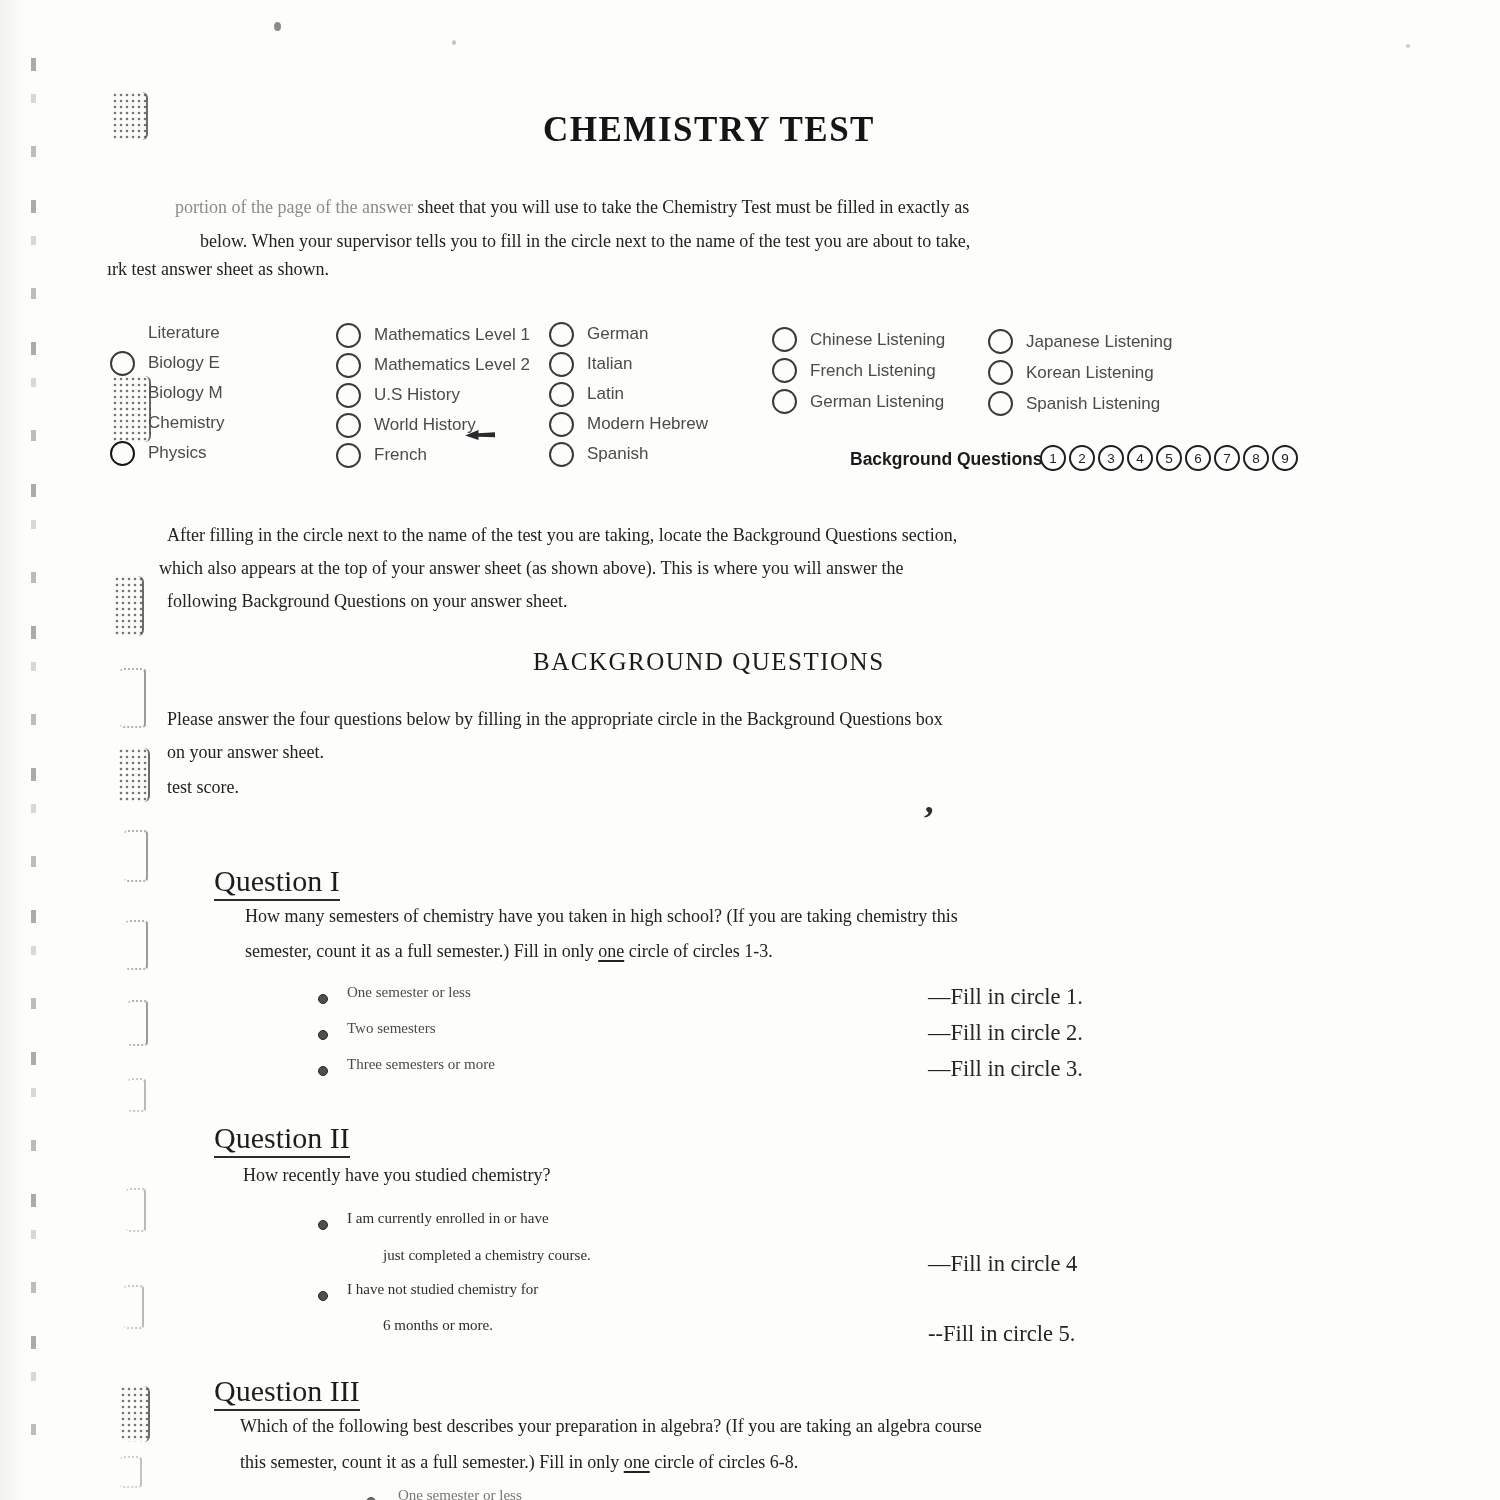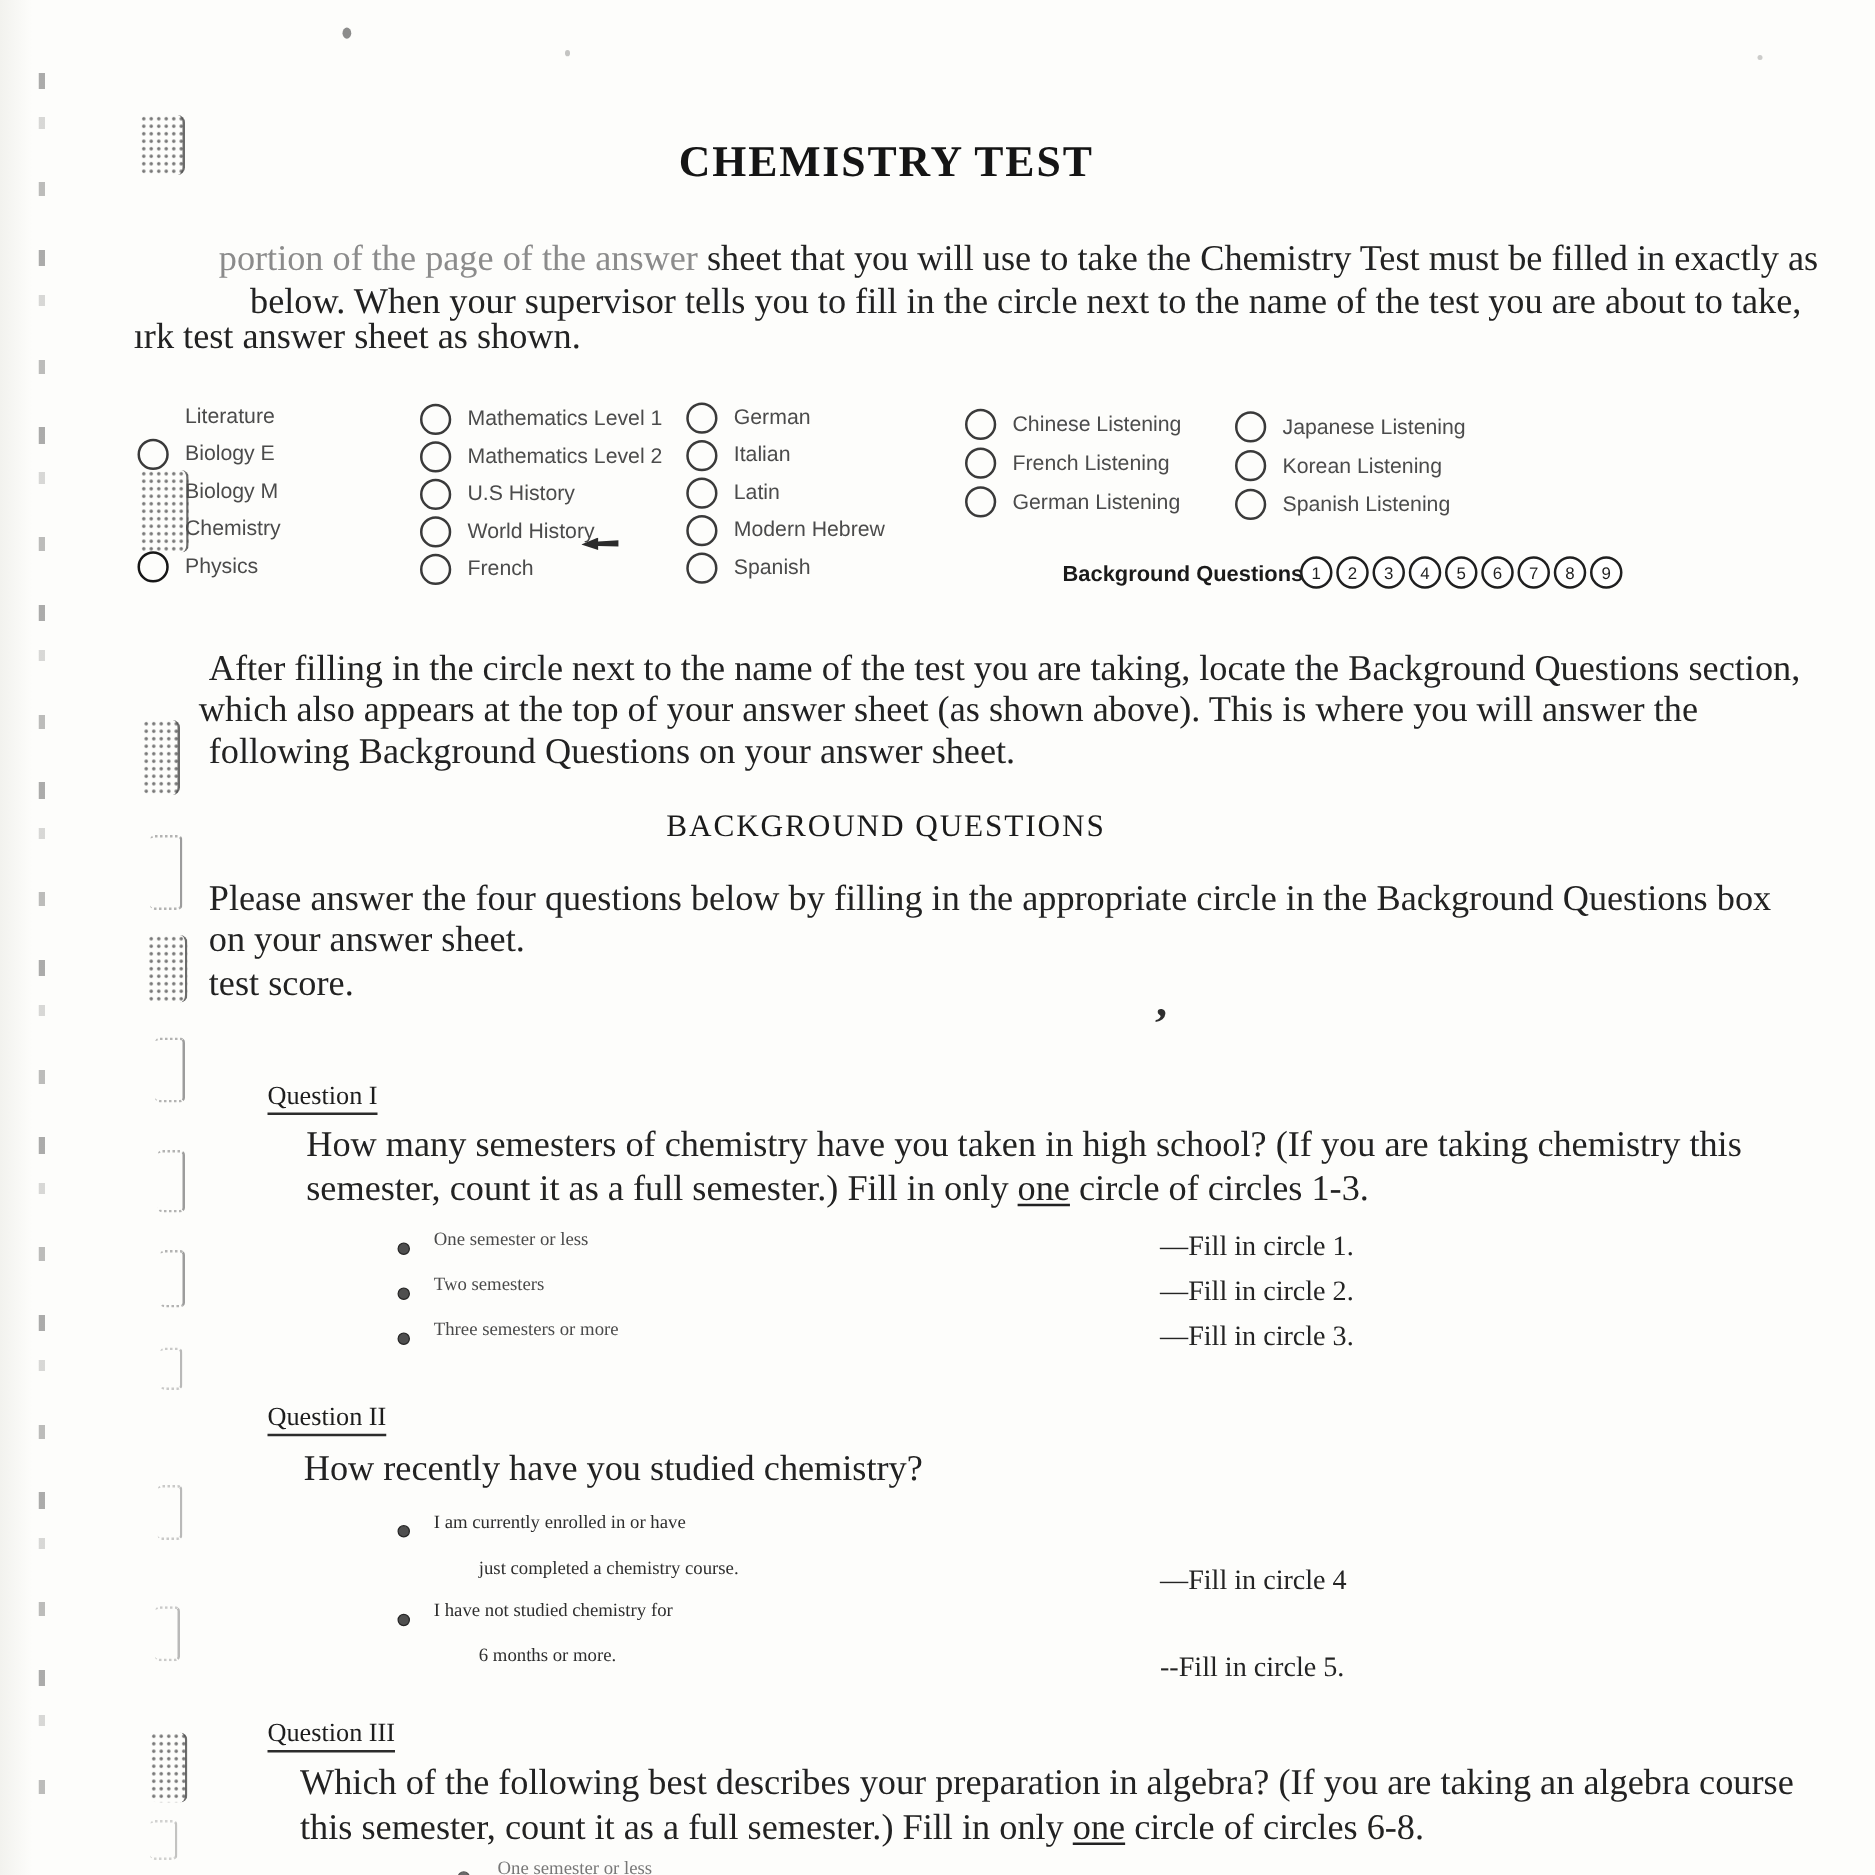--- a/index.html
+++ b/index.html
@@ -3,25 +3,25 @@
 <meta charset="utf-8">
 <style>
   html,body{margin:0;padding:0;background:#d9d9d6;}
   .page{
     position:relative;width:1500px;height:1500px;margin:0 auto;
     background:#fdfdfb;overflow:hidden;
     font-family:"Liberation Serif",serif;color:#1e1e1e;
   }
   .abs{position:absolute;white-space:nowrap;}
   
-  .body-line{font-size:29px;line-height:30px;color:#222;}
+  .body-line{font-size:18px;line-height:30px;color:#222;}
   .light-ink{color:#8b8b8b;}
   .title{font-size:35px;font-weight:bold;letter-spacing:1.5px;color:#151515;}
   .section-heading{font-size:25px;letter-spacing:1.5px;color:#1b1b1b;}
-  .q-heading{font-size:21px;color:#1d1d1d;border-bottom:2px solid #2c2c2c;padding-bottom:1px;}
+  .q-heading{font-size:30px;color:#1d1d1d;border-bottom:2px solid #2c2c2c;padding-bottom:1px;}
   .uword{text-decoration:underline;text-decoration-thickness:2px;text-underline-offset:3px;}
   
   .grid-col{position:absolute;display:flex;flex-direction:column;}
   .grid-row{display:flex;align-items:center;height:30px;gap:13px;}
   .bubble{width:21px;height:21px;border:2px solid #3a3a3a;border-radius:50%;flex:0 0 auto;background:transparent;}
   .bubble.bold{border:2.5px solid #161616;}
   .bubble.hidden{visibility:hidden;}
   .glabel{font-family:"Liberation Sans",sans-serif;font-size:17px;color:#4b4b4b;}
   .bgq-label{font-family:"Liberation Sans",sans-serif;font-weight:bold;font-size:17.5px;color:#1a1a1a;}
   .numrow{display:flex;gap:3px;align-items:center;}

